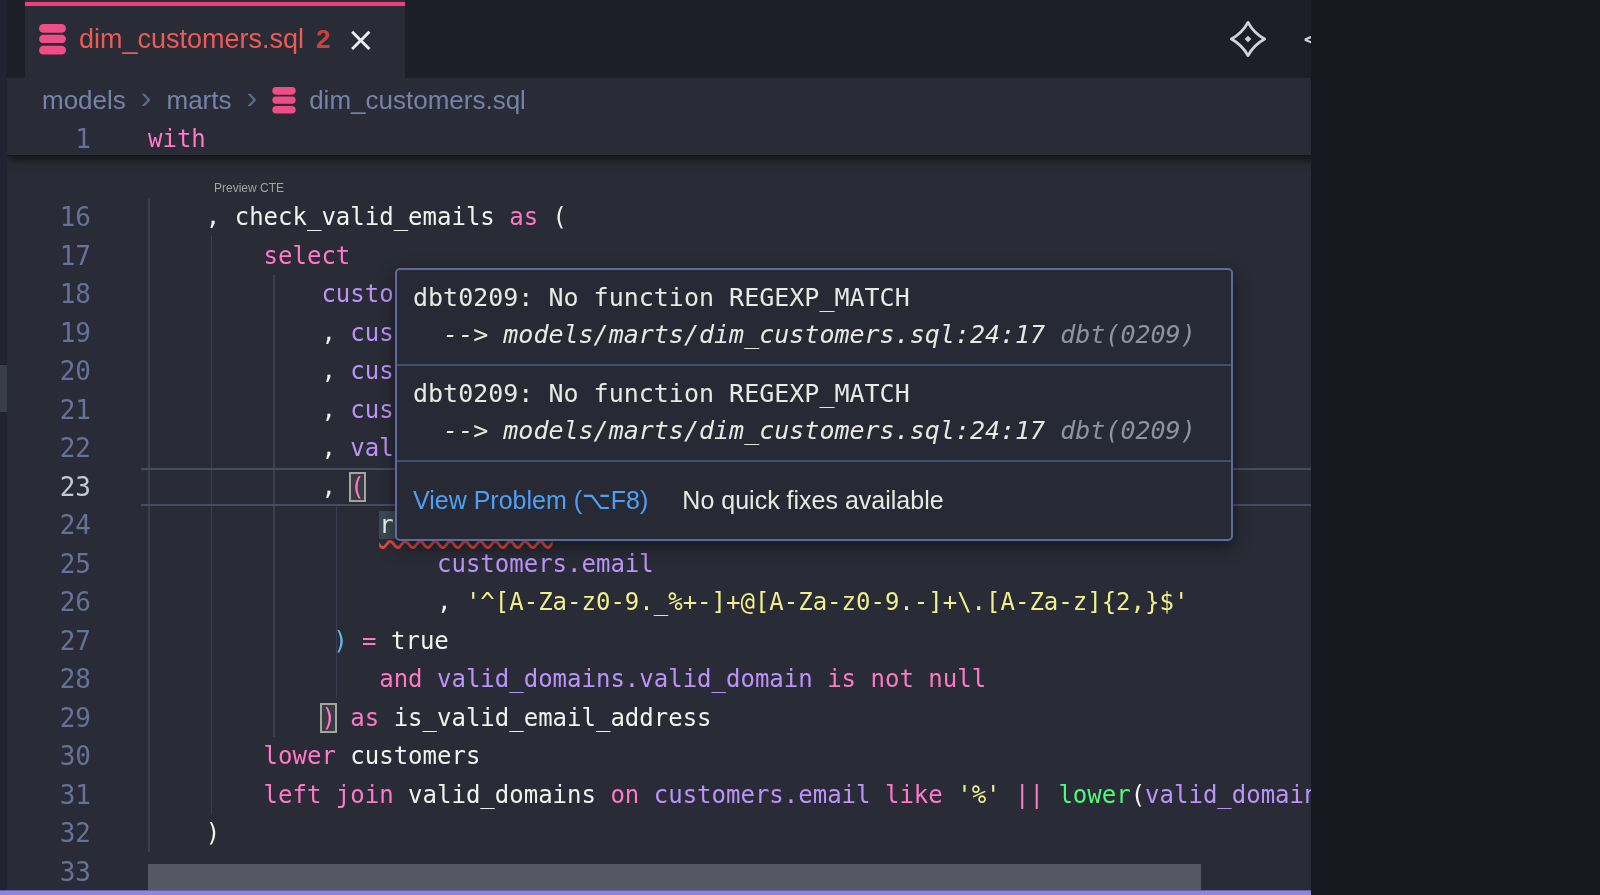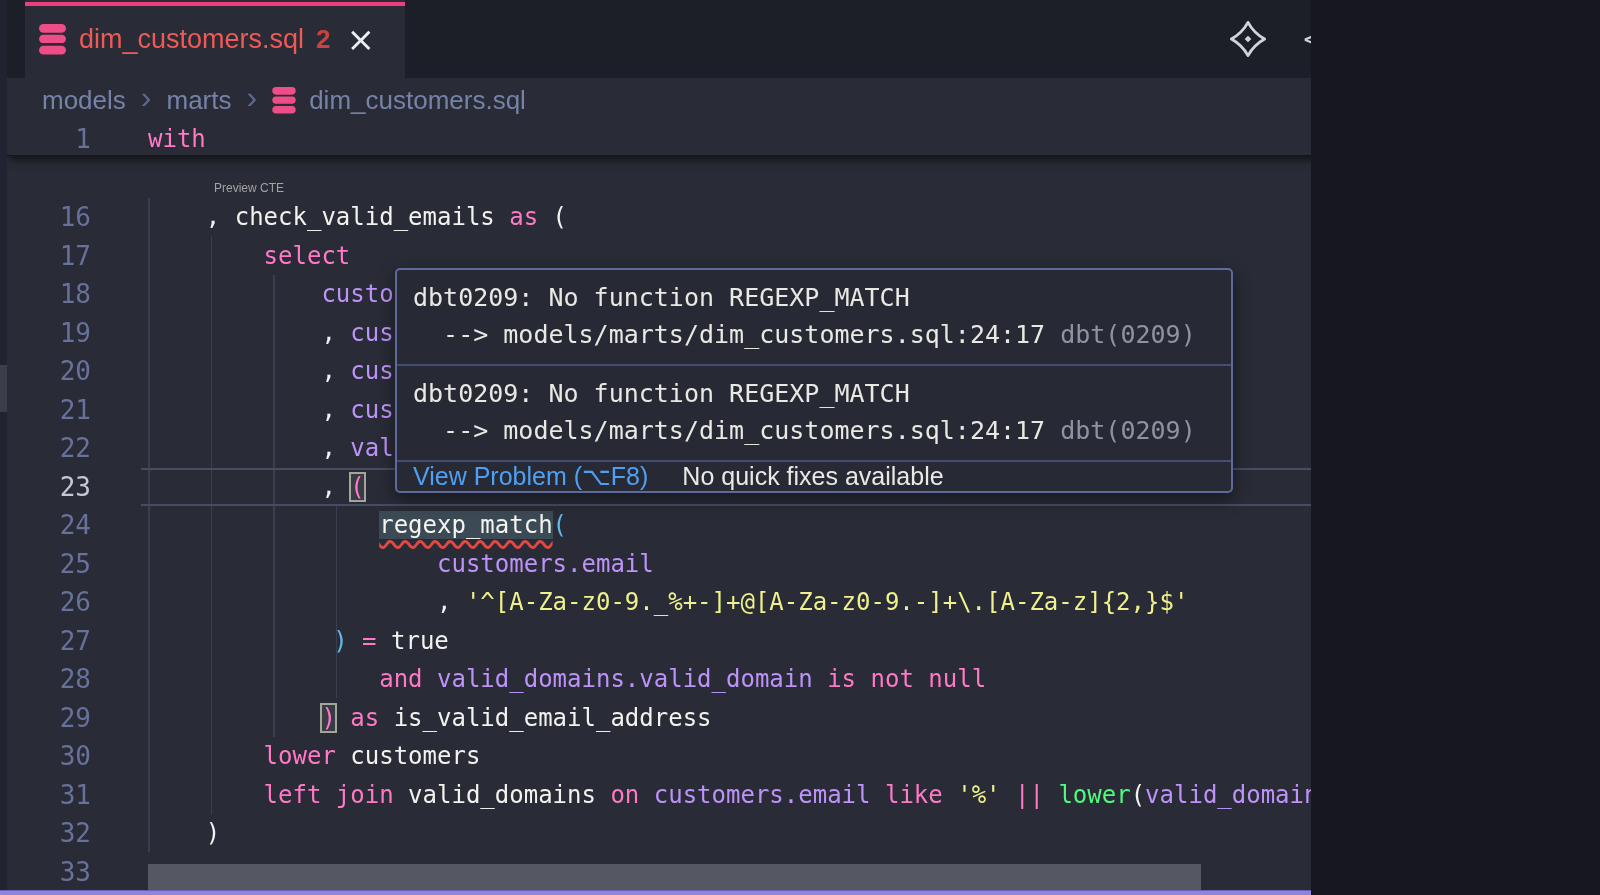--- a/index.html
+++ b/index.html
@@ -85,23 +85,23 @@
   
   #bottom-bar { position:absolute; left:0; bottom:0; width:100%; height:5px; background:#8e86da;
                 border-top:1px solid #6a61bb; z-index:40; }
 
   
   #tooltip { position:absolute; left:376px; top:268px; width:838px; background:#272a35;
              border:2px solid #5c6a9c; border-radius:5px; z-index:20;
              box-shadow:0 6px 18px rgba(0,0,0,.45); overflow:hidden;margin-left:12px; }
   .tt-section { padding:9px 16px 11px 16px; font-size:25px; line-height:37px; color:#e9e9e4; }
   .tt-section + .tt-section { border-top:2px solid #454e72; }
-  .tt-loc { white-space:pre; }
+  .tt-loc { white-space:pre;font-style:italic; }
   .tt-src { color:#8d93a3; }
-  #tt-actions { border-top:2px solid #454e72; padding:0 16px; display:flex; align-items:center; gap:34px;
+  #tt-actions { border-top:2px solid #454e72; padding:24px 16px; display:flex; align-items:center; gap:34px;
                 font-family:"Liberation Sans","DejaVu Sans", sans-serif; font-size:25px; }
   #tt-view { color:#4fa0f3; }
   #tt-nofix { color:#e9e9e4; }
 </style>
 </head>
 <body>
 
 <div id="app">
 
   <div id="left-strip">

